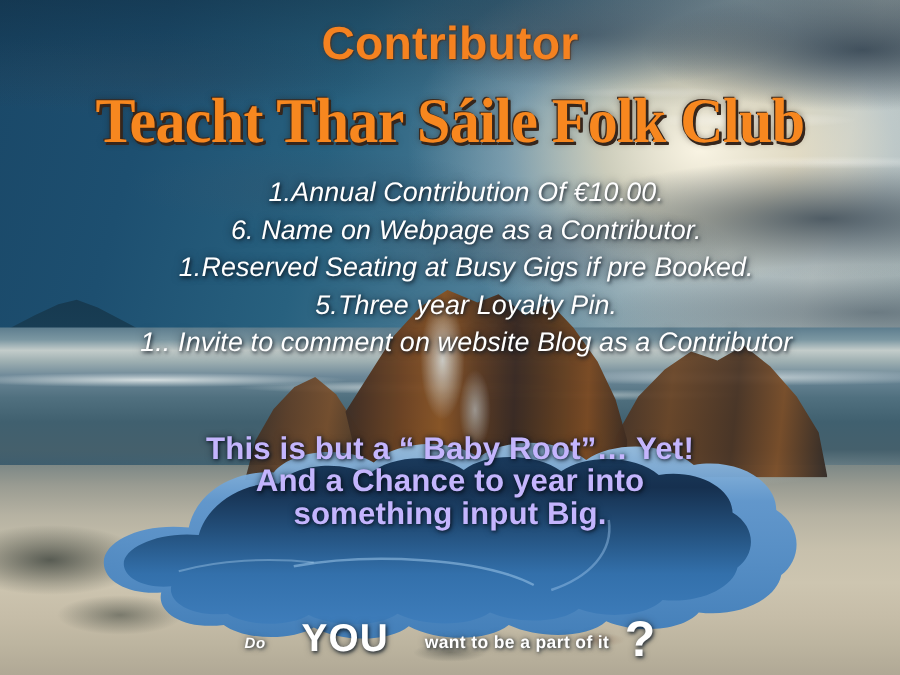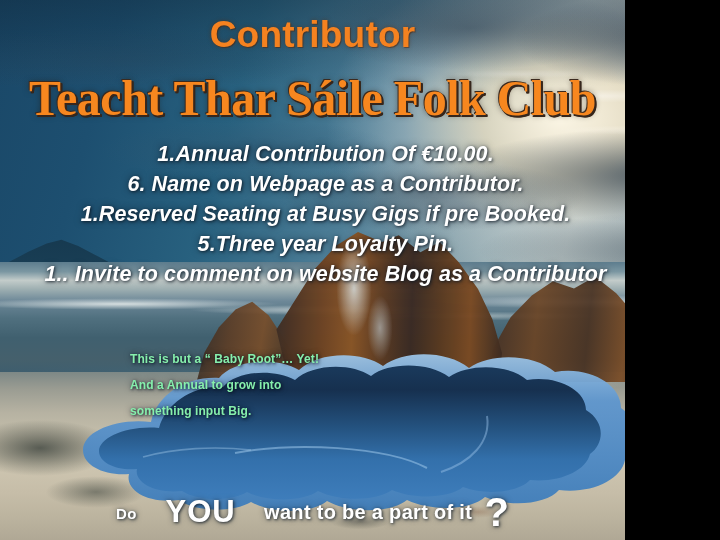--- a/index.html
+++ b/index.html
@@ -1,21 +1,21 @@
 <!DOCTYPE html>
 <html><head>
 <meta charset="utf-8">
 <title>Contributor poster</title>
 <style>
   html,body{margin:0;padding:0;background:#000;}
   *{box-sizing:border-box;}
 
   #poster{
     position:relative;
-    width:625px;height:540px;
+    width:720px;height:540px;
     overflow:hidden;
     font-family:"Liberation Sans", sans-serif;
     background:#1d3f5a;
   }
 
   
   .bg{position:absolute;inset:0;}
 
   
   .bg-sky{
@@ -142,48 +142,48 @@
     color:#F7871F;
     text-shadow:
       2px 2px 0 #36261c, 2px 1px 0 #36261c, 1px 2px 0 #36261c,
       -1px -1px 0 #3c2a1e, 0 0 6px rgba(30,18,10,.55);
   }
 
   .bullets{
     position:absolute;left:0;right:0;top:139px;
     text-align:center;
     color:#fff;
-    font-size:21.5px;font-weight:bold;font-style:italic;
+    font-size:21.5px;font-weight:normal;font-style:italic;
     line-height:30px;
     letter-spacing:.1px;
     text-shadow:1px 1px 3px rgba(12,22,34,.80), 0 0 7px rgba(12,22,34,.55);
     padding-left:26px;
   }
   .bullets div{white-space:normal;}
   .bullets .wrap5{
     padding:0 40px;
   }
 
   .cloud-text{
     position:absolute;left:130px;width:460px;top:346px;
-    color:#86efac;
-    font-size:12px;font-weight:bold;line-height:26px;
+    text-align:center;color:#c4b5fd;
+    font-size:25px;font-weight:bold;line-height:26px;
     letter-spacing:.1px;
     text-shadow:1px 1px 3px rgba(8,18,32,.85), 0 0 6px rgba(8,18,32,.6);
   }
 
   .cta{
     position:absolute;left:0;right:0;top:483px;
     text-align:center;color:#fff;
     font-weight:bold;
     text-shadow:1px 1px 3px rgba(20,30,40,.8), 0 0 6px rgba(20,30,40,.5);
   }
-  .cta .do{font-size:15px;letter-spacing:.5px;}
+  .cta .do{font-size:12px;letter-spacing:.5px;font-style:italic;}
   .cta .you{font-size:31px;letter-spacing:1px;margin:0 24px;position:relative;top:3px;}
-  .cta .want{font-size:20px;letter-spacing:.3px;}
+  .cta .want{font-size:14px;letter-spacing:.3px;}
   .cta .qmark{font-size:40px;margin-left:8px;position:relative;top:7px;}
 </style>
 </head>
 <body>
 
 <div id="poster">
 
   <div class="bg">
     <div class="bg bg-sky"></div>
     <div class="bg bg-clouds"></div>
@@ -265,21 +265,21 @@
   <div class="bullets">
     <div>1.Annual Contribution Of €10.00.</div>
     <div>6. Name on Webpage as a Contributor.</div>
     <div>1.Reserved Seating at Busy Gigs if pre Booked.</div>
     <div>5.Three year Loyalty Pin.</div>
     <div>1.. Invite to comment on website Blog as a Contributor</div>
   </div>
 
   <div class="cloud-text">
     <div>This is but a “ Baby Root”… Yet!</div>
-    <div>And a Annual to grow into</div>
+    <div>And a Chance to year into</div>
     <div>something input Big.</div>
   </div>
 
   <div class="cta">
     <span class="do">Do</span>
     <span class="you">YOU</span>
     <span class="want">want to be a part of it</span>
     <span class="qmark">?</span>
   </div>
 

